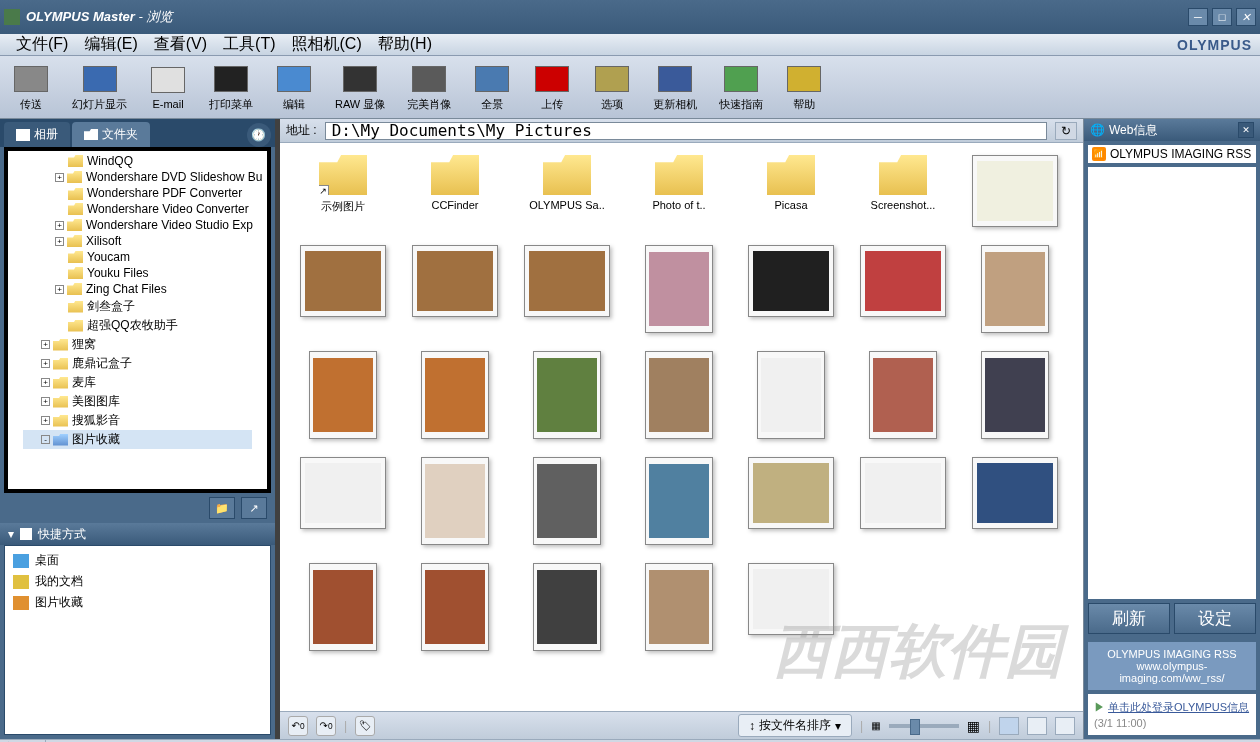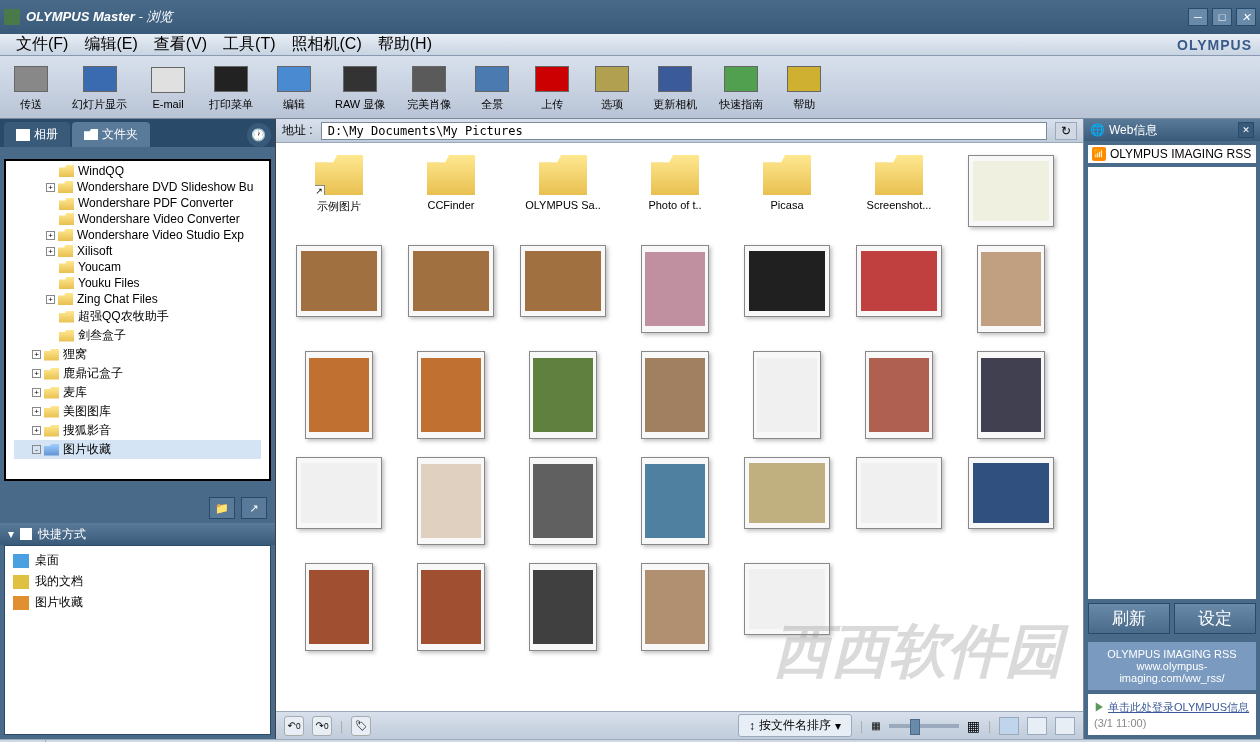--- a/index.html
+++ b/index.html
@@ -23,39 +23,39 @@
 .main-area { display: flex; height: 620px; }
 
 .left-panel { width: 275px; background: #4a6a8a; display: flex; flex-direction: column; }
 .tab-row { height: 28px; background: #2a4a6a; display: flex; align-items: flex-end; padding: 0 4px; position: relative; }
 .tab { padding: 4px 12px; background: #3a5a7a; color: #fff; font-size: 12px; border-radius: 4px 4px 0 0; margin-right: 2px; cursor: pointer; display: flex; align-items: center; gap: 4px; }
 .tab.active { background: #5a7a9a; }
 .tab-icon-sq { width: 14px; height: 12px; background: #fff; display: inline-block; }
 .tab-icon-folder { width: 14px; height: 11px; background: #fff; display: inline-block; clip-path: polygon(0 20%, 40% 20%, 50% 0, 100% 0, 100% 100%, 0 100%); }
 .tab-clock { width: 24px; height: 24px; border-radius: 50%; background: #3a5a7a; margin-left: auto; display: flex; align-items: center; justify-content: center; color: #fff; cursor: pointer; }
 
-.tree-panel { flex: 1; background: #fff; margin: 12px 4px; overflow: auto; font-size: 12px; padding: 2px 8px; border: 2px solid #000000; min-height: 0; }
+.tree-panel { flex: 1; background: #fff; margin: 0 4px; overflow: auto; font-size: 12px; padding: 2px 15px; border: 4px solid #000000; min-height: 0; }
 .tree-row { display: flex; align-items: center; padding: 1px 4px; white-space: nowrap; cursor: pointer; }
 .tree-row.selected { background: #d4e4f4; }
 .tree-expander { width: 9px; height: 9px; border: 1px solid #888; font-size: 8px; line-height: 7px; text-align: center; margin-right: 3px; flex-shrink: 0; }
 .tree-nospace { width: 13px; flex-shrink: 0; }
 .tree-folder { width: 15px; height: 12px; background: linear-gradient(#ffe890, #e8c050); margin-right: 4px; flex-shrink: 0; clip-path: polygon(0 20%, 40% 20%, 50% 0, 100% 0, 100% 100%, 0 100%); }
 .tree-folder.pic { background: linear-gradient(#a0d0ff, #6090d0); }
 
 .mini-toolbar { height: 30px; display: flex; justify-content: flex-end; align-items: center; padding: 0 8px; gap: 6px; }
 .mini-btn { width: 26px; height: 22px; background: #5a7a9a; border: 1px solid #2a4a6a; display: flex; align-items: center; justify-content: center; color: #fff; cursor: pointer; font-size: 11px; }
 
 .shortcut-header { height: 22px; background: linear-gradient(#5a7a9a, #3a5a7a); display: flex; align-items: center; padding: 0 8px; color: #fff; font-size: 12px; gap: 6px; }
 .shortcut-panel { flex: 0 0 190px; background: #fff; margin: 0 4px 4px; border: 1px solid #2a4a6a; padding: 4px; }
 .shortcut-item { display: flex; align-items: center; gap: 6px; padding: 2px 4px; cursor: pointer; font-size: 12px; }
 .shortcut-icon { width: 16px; height: 14px; flex-shrink: 0; }
 
-.center-panel { flex: 1; background: #fff; display: flex; flex-direction: column; border-left: 1px solid #404040; border-right: 1px solid #7a8a9a; }
+.center-panel { flex: 1; background: #fff; display: flex; flex-direction: column; border-left: 5px solid #404040; border-right: 1px solid #7a8a9a; }
 .addr-bar { height: 24px; background: linear-gradient(#d8e0ec, #c0ccda); display: flex; align-items: center; padding: 0 6px; gap: 8px; border-bottom: 1px solid #9aaabc; }
-.addr-input { flex: 1; height: 18px; border: 1px solid #7a8a9a; background: #fff; padding: 0 6px; font-family: monospace; font-size: 12px; }
+.addr-input { flex: 1; height: 18px; border: 1px solid #7a8a9a; background: #fff; padding: 0 6px; font-family: monospace; font-size: 16px; }
 .addr-btn { width: 22px; height: 18px; background: #d0d8e4; border: 1px solid #9aaabc; cursor: pointer; display: flex; align-items: center; justify-content: center; }
 
 .thumb-area { flex: 1; background: #fff; padding: 12px; overflow: auto; position: relative; }
 .thumb-grid { display: grid; grid-template-columns: repeat(7, 102px); gap: 18px 10px; }
 .thumb-cell { display: flex; flex-direction: column; align-items: center; gap: 4px; cursor: pointer; }
 .folder-big { width: 48px; height: 40px; background: linear-gradient(#ffe890, #e8c050); clip-path: polygon(0 18%, 38% 18%, 46% 0, 100% 0, 100% 100%, 0 100%); position: relative; }
 .folder-arrow { position: absolute; bottom: -2px; left: -2px; width: 12px; height: 12px; background: #fff; border: 1px solid #888; font-size: 9px; line-height: 10px; text-align: center; }
 .thumb-label { font-size: 11px; text-align: center; max-width: 100px; overflow: hidden; text-overflow: ellipsis; white-space: nowrap; }
 .img-frame { width: 86px; height: 72px; border: 1px solid #888; background: #f8f8f8; box-shadow: 2px 2px 4px rgba(0,0,0,0.25); display: flex; align-items: center; justify-content: center; }
 .img-frame.tall { width: 68px; height: 88px; }
@@ -250,26 +250,26 @@
           <span>Youku Files</span>
         </div>
         <div class="tree-row" style="padding-left: 32px;">
           <span class="tree-expander">+</span>
           <span class="tree-folder"></span>
           <span>Zing Chat Files</span>
         </div>
         <div class="tree-row" style="padding-left: 32px;">
           <span class="tree-nospace"></span>
           <span class="tree-folder"></span>
+          <span>剑叁盒子</span>
+        </div>
+        <div class="tree-row" style="padding-left: 32px;">
+          <span class="tree-nospace"></span>
+          <span class="tree-folder"></span>
           <span>超强QQ农牧助手</span>
-        </div>
-        <div class="tree-row" style="padding-left: 32px;">
-          <span class="tree-nospace"></span>
-          <span class="tree-folder"></span>
-          <span>剑叁盒子</span>
         </div>
         <div class="tree-row" style="padding-left: 18px;">
           <span class="tree-expander">+</span>
           <span class="tree-folder"></span>
           <span>狸窝</span>
         </div>
         <div class="tree-row" style="padding-left: 18px;">
           <span class="tree-expander">+</span>
           <span class="tree-folder"></span>
           <span>鹿鼎记盒子</span>

